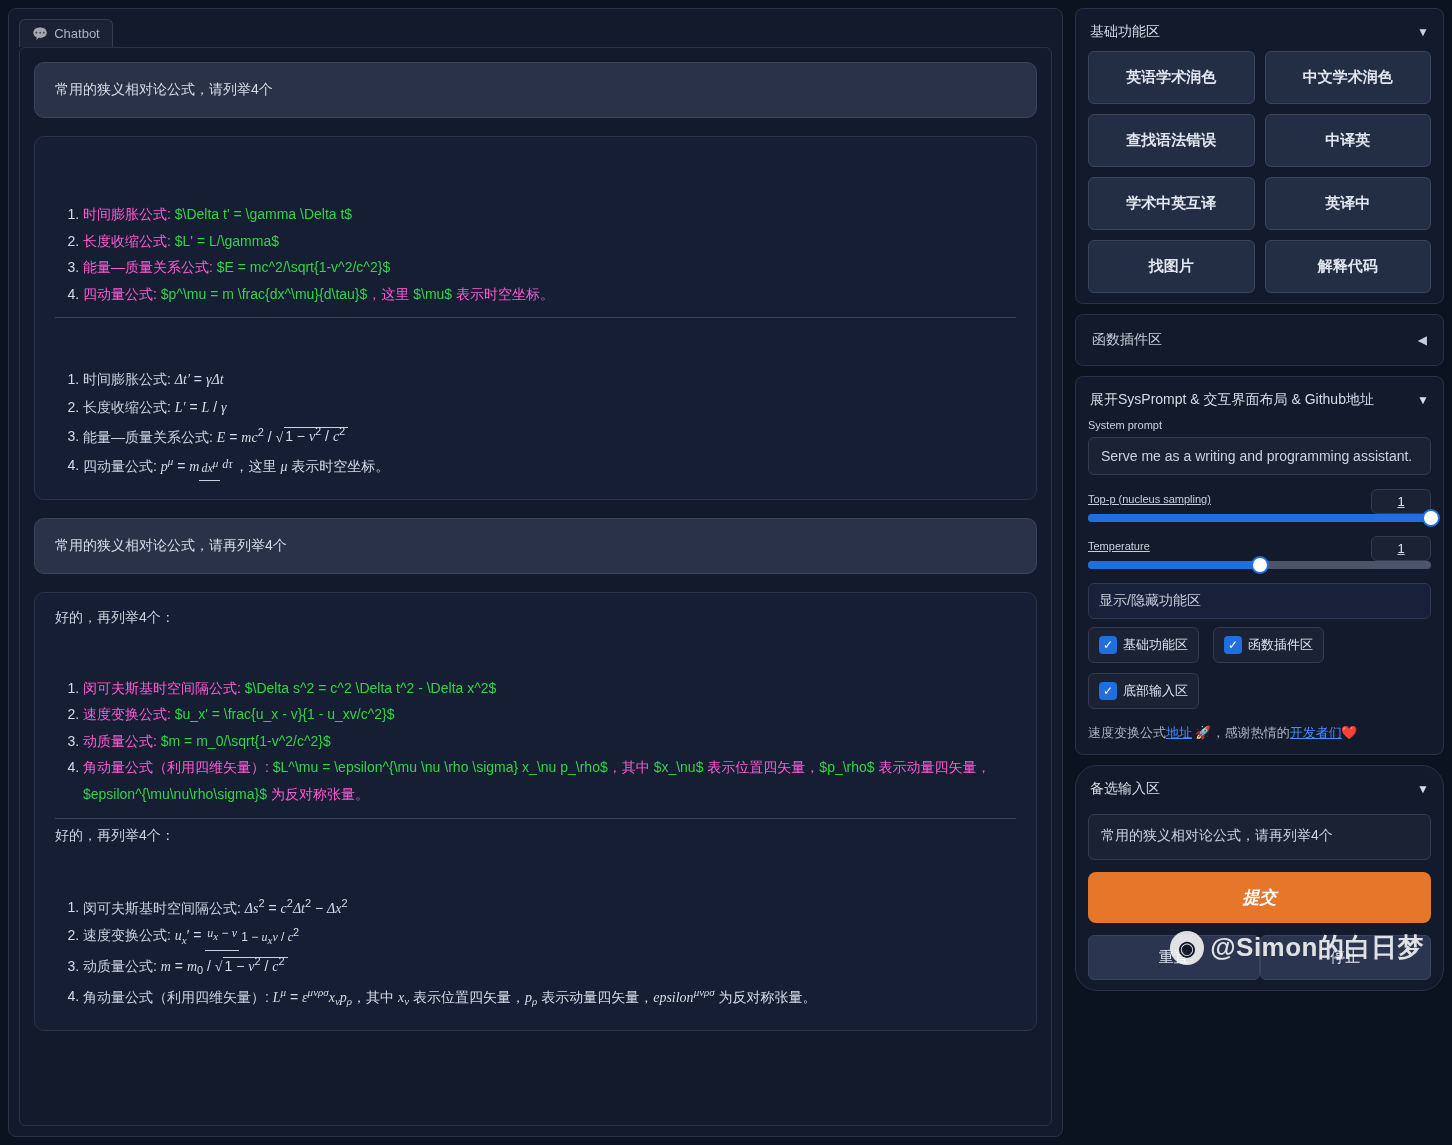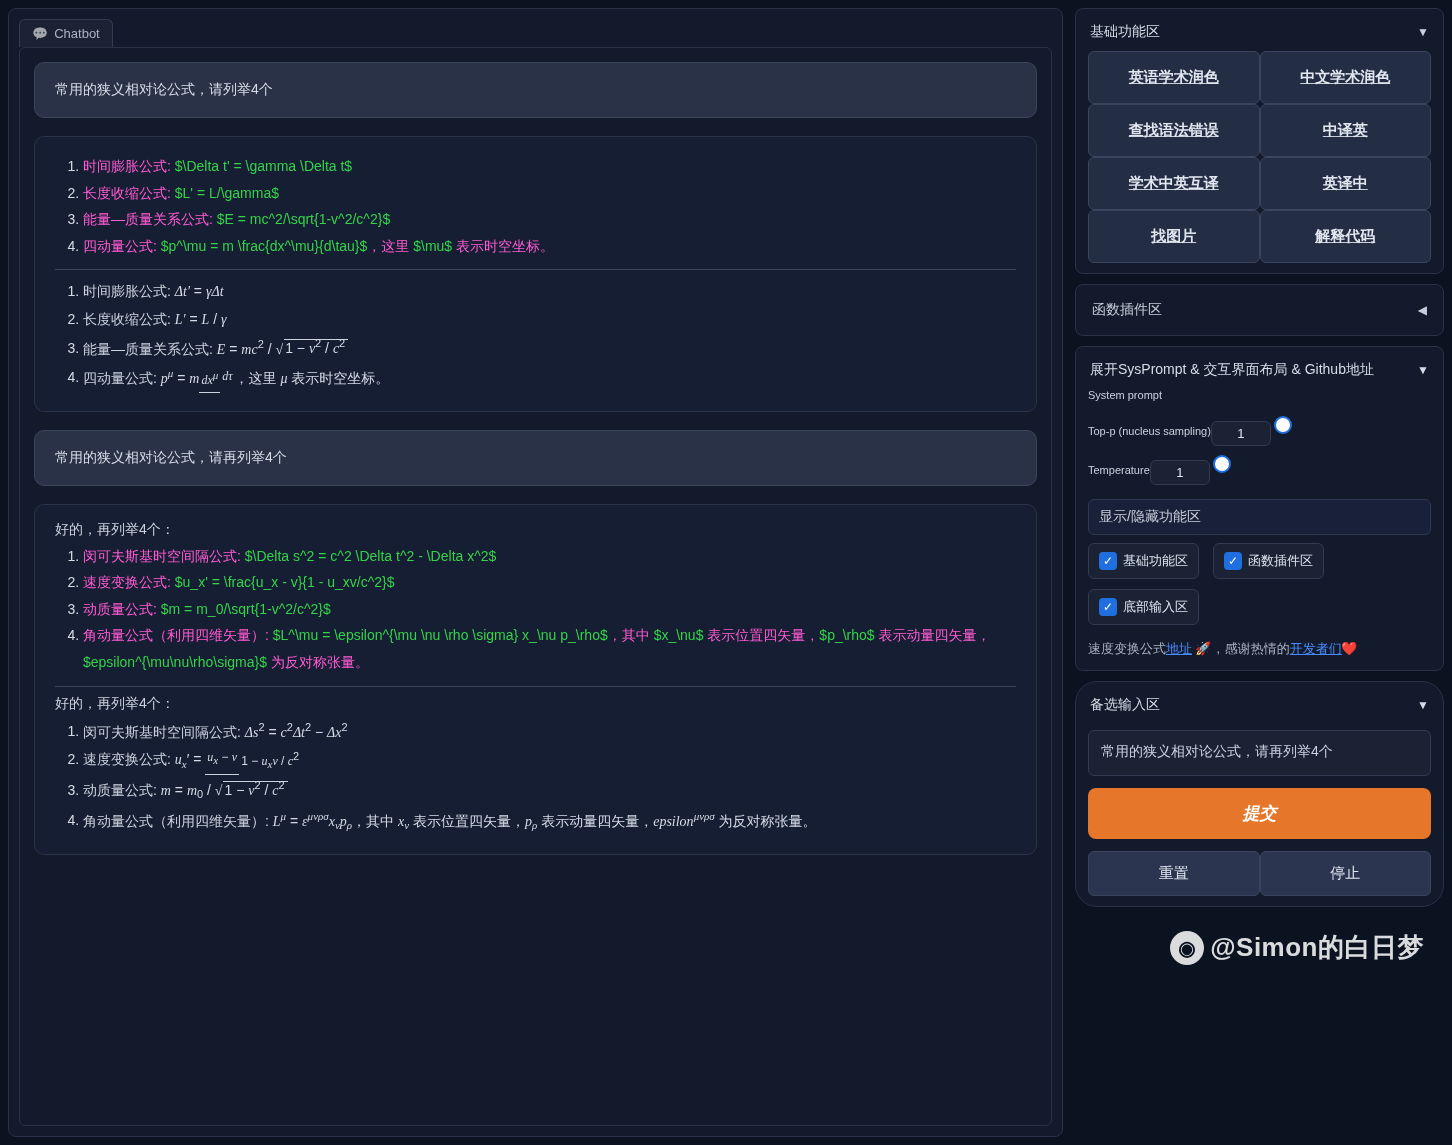--- a/index.html
+++ b/index.html
@@ -55,21 +55,21 @@
     padding: 18px 20px;
     color: #d6dce6;
   }
   .bot-msg {
     background: #151e33;
     border: 1px solid #2a3348;
     border-radius: 10px;
     padding: 16px 20px 18px;
     color: #d6dce6;
   }
-  .bot-msg .raw, .bot-msg .rendered { line-height: 1.9; }
+  .bot-msg .raw, .bot-msg .rendered { line-height: 1.9; margin-top: 48px; }
   .bot-msg ol { padding-left: 28px; }
   .bot-msg .sep {
     border: none;
     border-top: 1px solid #3a445c;
     margin: 10px 0 8px;
   }
   .pre-line { margin-bottom: 4px; }
   .c-magenta { color: #ff5bd3; }
   .c-green { color: #35d24a; }
   .c-gray { color: #cbd2de; }
@@ -99,22 +99,21 @@
     justify-content: space-between;
     align-items: center;
     padding: 4px 2px 10px;
     color: #d6dce6;
     font-weight: 500;
   }
   .panel-toggle { color:#cbd2de; font-size:12px; }
   .btn-grid {
     display: grid;
     grid-template-columns: 1fr 1fr;
-    gap: 0;
-    text-decoration: underline;
+    gap: 10px;
   }
   .btn {
     background: #232d44;
     border: 1px solid #3a445c;
     border-radius: 6px;
     color: #e1e6ef;
     padding: 16px 10px;
     font-size: 15px;
     font-weight: 600;
     text-align: center;
@@ -125,21 +124,21 @@
     padding: 6px 4px;
   }
   .tri { font-size:12px; }
 
   .sys-body { display:flex; flex-direction:column; gap:14px; }
   .field-label { color:#cbd2de; font-size:11px; margin-bottom:6px; }
   .sys-prompt-box {
     background:#1a2234; border:1px solid #313c52; border-radius:6px;
     padding:10px 12px; color:#cbd2de;
   }
-  .slider-row { display:flex; flex-direction:row; gap:12px; }
+  .slider-row { display:flex; flex-direction:column; gap:0;text-decoration:underline; }
   .slider-top { display:flex; justify-content:space-between; align-items:center; }
   .num-box {
     width:60px; text-align:center; background:#1a2234; border:1px solid #313c52;
     border-radius:6px; padding:4px 6px; color:#dfe5ef; font-size:13px;
   }
   .slider {
     position:relative; height:8px; background:#4b5468; border-radius:4px;
   }
   .slider-fill {
     position:absolute; top:0; left:0; bottom:0; background:#1f6fe0; border-radius:4px;
@@ -277,20 +276,21 @@
   </div>
 
   <div class="panel">
     <div class="panel-head">
       <span>展开SysPrompt &amp; 交互界面布局 &amp; Github地址</span>
       <span class="tri">▼</span>
     </div>
     <div class="sys-body">
       <div>
         <div class="field-label">System prompt</div>
+        <div class="sys-prompt-box">Serve me as a writing and programming assistant.</div>
       </div>
 
       <div class="slider-row">
         <div class="slider-top">
           <span class="field-label">Top-p (nucleus sampling)</span>
           <span class="num-box">1</span>
         </div>
         <div class="slider">
           <div class="slider-fill" id="top-p-fill" style="width: 100%;"></div>
           <div class="slider-thumb" id="top-p-thumb" style="left: 100%;"></div>

